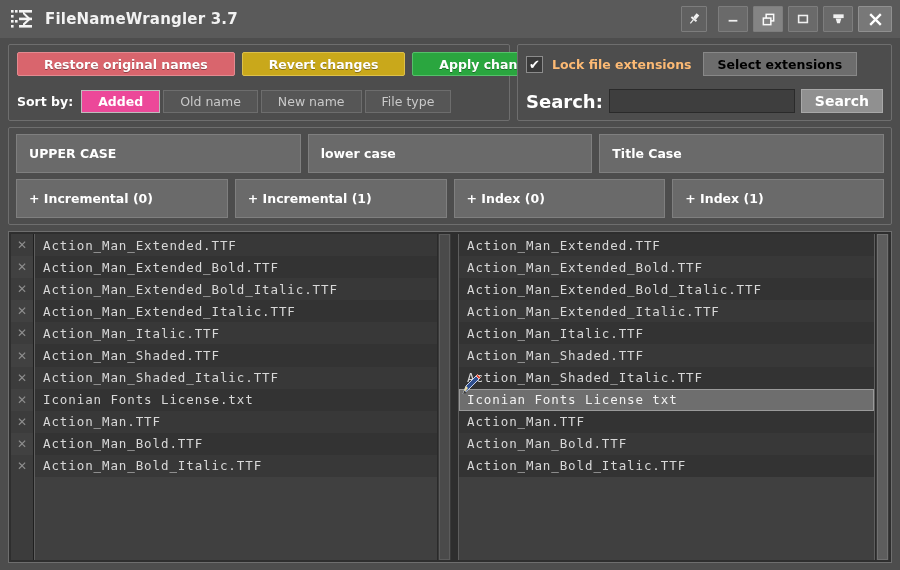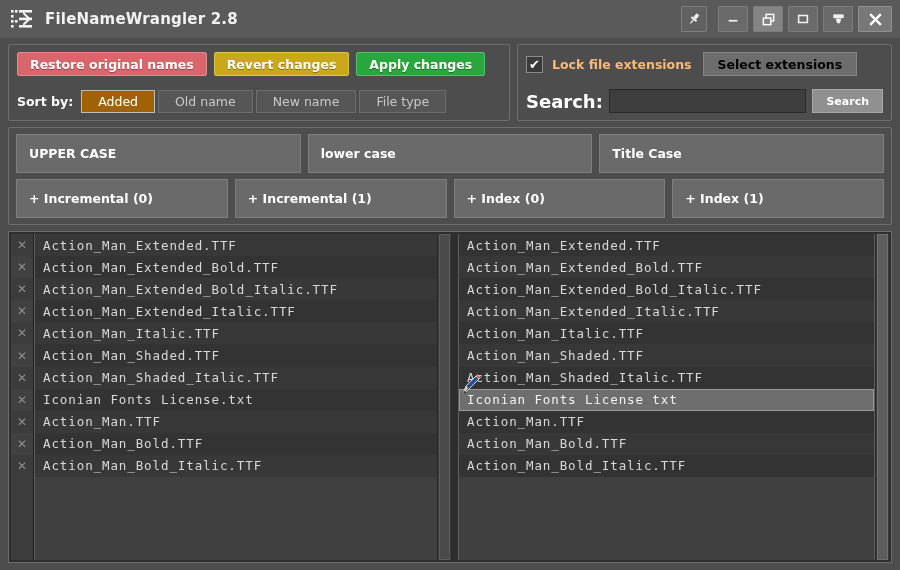--- a/index.html
+++ b/index.html
@@ -74,21 +74,21 @@
   .panel-left { width: 502px; }
   .panel-right { flex: 1; }
 
   .actionbtns { display: flex; gap: 7px; }
   .abtn {
     height: 24px;
     border-radius: 2px;
     color: #ffffff;
     font-size: 12.5px; font-weight: bold;
     display: flex; align-items: center; justify-content: center;
-    padding: 0 12px;
+    padding: 0 26px;
     font-family: "DejaVu Sans", sans-serif;
     white-space: nowrap;
     text-shadow: 0 1px 0 rgba(0,0,0,.35);
   }
   .abtn.red    { background: #d9656d; border: 1px solid #e38a90; }
   .abtn.yellow { background: #c9a81b; border: 1px solid #ddc04a; }
   .abtn.green  { background: #2aa63f; border: 1px solid #55c06a; }
 
   .sortrow { display: flex; align-items: center; gap: 0; }
   .sortlabel {
@@ -99,21 +99,21 @@
     height: 23px;
     background: #565656;
     border: 1px solid #6d6d6d;
     color: #c9c9c9;
     font-size: 12.5px;
     display: flex; align-items: center; justify-content: center;
     padding: 0 16px;
     white-space: nowrap;
     margin-right: 3px;
   }
-  .sbtn.sel { background: #a16207; color: #ffffff; border-color: #bdbdbd; font-weight: normal; }
+  .sbtn.sel { background: #ec4899; color: #ffffff; border-color: #bdbdbd; font-weight: bold; }
 
   .lockrow { display: flex; align-items: center; gap: 9px; }
   .chk {
     width: 17px; height: 17px;
     background: #3a3a3a;
     border: 1px solid #8c8c8c;
     display: flex; align-items: center; justify-content: center;
     color: #ffffff; font-size: 13px; line-height: 1;
   }
   .lockl { color: #fdba74; font-size: 12.5px; font-weight: bold; white-space: nowrap; }
@@ -135,21 +135,21 @@
     border: 1px solid #2a2a2a;
     outline: none;
     color: #e0e0e0; font-size: 12.5px;
     padding: 0 6px;
     font-family: "DejaVu Sans", sans-serif;
   }
   .searchbtn {
     height: 24px;
     background: #909090;
     border: 1px solid #a8a8a8;
-    color: #ffffff; font-size: 11px; font-weight: bold;
+    color: #ffffff; font-size: 14px; font-weight: bold;
     display: flex; align-items: center; justify-content: center;
     padding: 0 13px;
   }
 
   
   .casepanel {
     flex: 0 0 74px;
     margin: 6px 8px 0 8px;
     background: #4d4d4d;
     border: 1px solid #6e6e6e;
@@ -283,21 +283,21 @@
           <rect x="1" y="13" width="2.6" height="2.6"></rect>
           <rect x="5" y="13" width="2.6" height="2.6"></rect>
           <rect x="1" y="18" width="2.6" height="2.6"></rect>
           <rect x="9" y="3" width="13" height="2.6"></rect>
           <rect x="9" y="18" width="13" height="2.6"></rect>
           <path d="M9 10.6 L22 10.6 L22 13.2 L9 13.2 Z"></path>
           <path d="M13 4.3 L21 11.9 L13 19.4 L13 16.6 L18 11.9 L13 7.1 Z"></path>
         </g>
       </svg>
     </div>
-    <div class="app-title">FileNameWrangler 2.8</div>
+    <div class="app-title">FileNameWrangler 3.7</div>
 
     <div class="winbtns">
       <div class="wbtn pin">
         <svg width="14" height="14" viewBox="0 0 16 16">
           <g fill="#f0f0f0" transform="rotate(40 8 8)">
             <rect x="6" y="1" width="4" height="6"></rect>
             <rect x="4.2" y="7" width="7.6" height="2.2"></rect>
             <rect x="7.3" y="9" width="1.4" height="5.5"></rect>
           </g>
         </svg>

